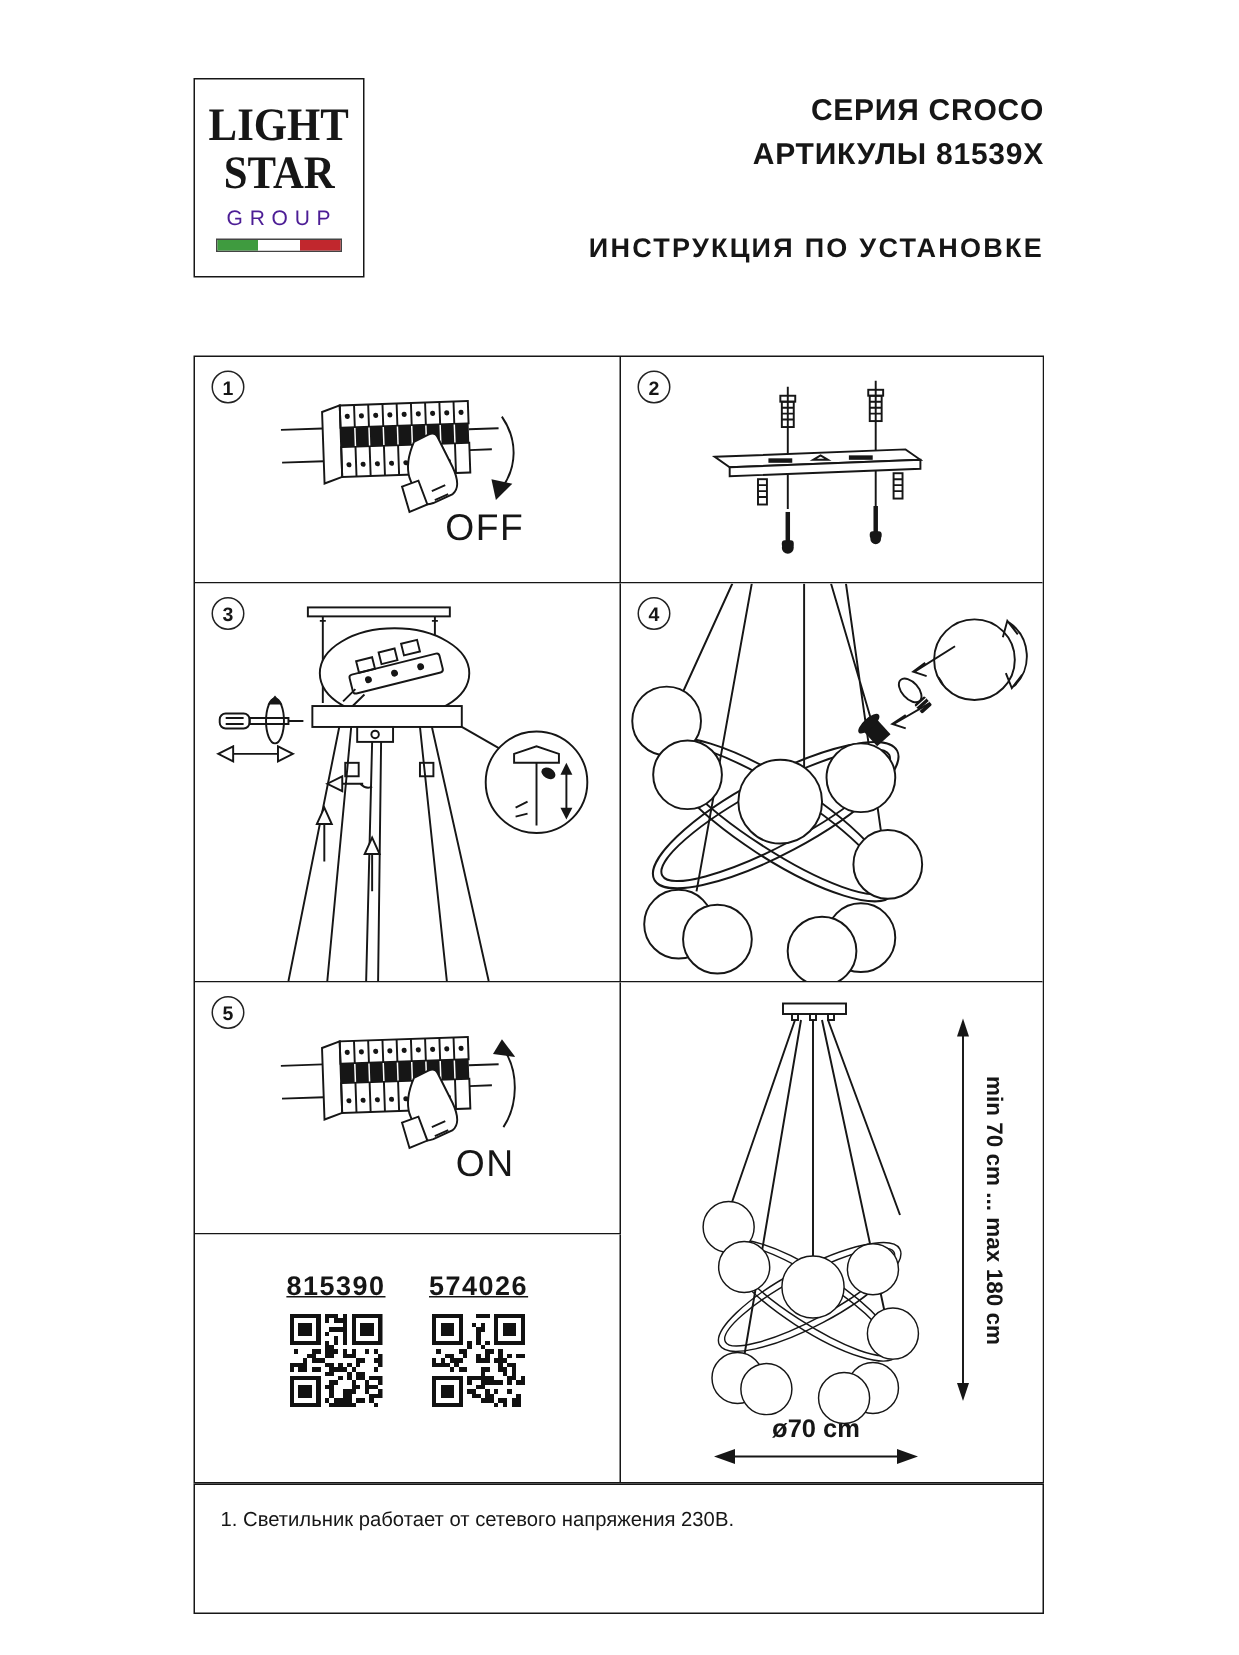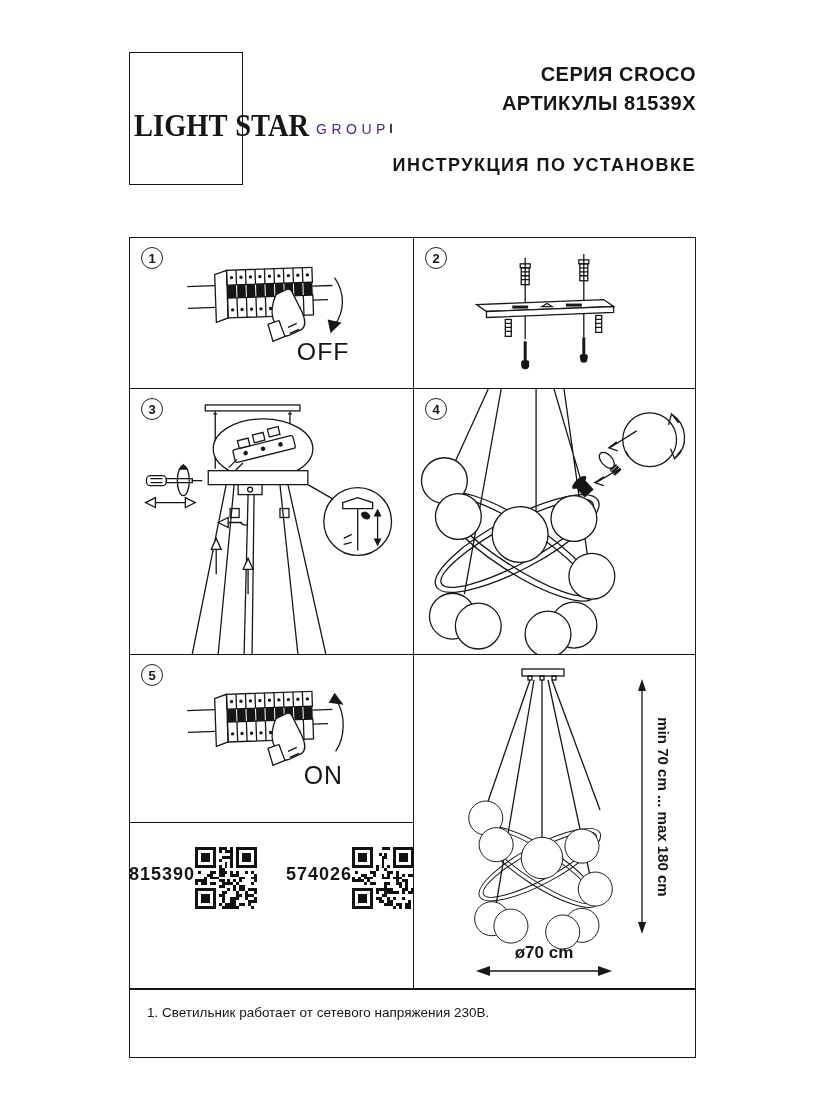--- a/index.html
+++ b/index.html
@@ -2,21 +2,21 @@
 <html><head>
 <meta charset="utf-8">
 <style>
   :root{ --ink:#161616; }
   *{ margin:0; padding:0; box-sizing:border-box; }
   html,body{ background:#fff; }
   body{ width:826px; height:1103px; position:relative; font-family:"Liberation Sans",sans-serif; color:var(--ink); overflow:hidden; }
 
   
   .logo-box{ position:absolute; left:129px; top:52px; width:114px; height:133px;
-    border:1.6px solid var(--ink); display:flex; flex-direction:row; align-items:center; justify-content:flex-start; padding-top:14px; }
+    border:1.6px solid var(--ink); display:flex; flex-direction:column; align-items:center; justify-content:flex-start; padding-top:14px; }
   .logo-word{ font-family:"Liberation Serif",serif; font-weight:700; font-size:31px; line-height:32px; letter-spacing:0px; transform:scaleX(.92); }
   .logo-group{ font-size:14px; letter-spacing:4.5px; margin-top:6px; margin-left:4px; color:#4c1d95; }
   .logo-flag{ margin-top:6px; width:84px; height:9px; border:1px solid #444; display:flex; }
   .logo-flag span{ flex:1; }
 
   
   .header{ position:absolute; right:130px; top:60px; text-align:right; }
   .hdr-small{ font-size:20px; font-weight:700; letter-spacing:.5px; line-height:29px; }
   .hdr-title{ font-size:18px; font-weight:700; letter-spacing:1.5px; line-height:27px; margin-top:34px; }
 
@@ -30,26 +30,26 @@
     border-radius:50%; display:flex; align-items:center; justify-content:center;
     font-size:13px; font-weight:700; background:#fff; z-index:2; }
   .cell svg.art{ position:absolute; inset:0; width:100%; height:100%; }
   .ln{ stroke:var(--ink); stroke-width:1.3; fill:none; }
   .fl{ fill:var(--ink); stroke:none; }
   .wh{ fill:#fff; stroke:var(--ink); stroke-width:1.3; }
   text.sv{ fill:var(--ink); font-family:"Liberation Sans",sans-serif; }
 
   
   .qr-cell{ display:flex; justify-content:center; align-items:flex-start; gap:29px; padding-top:24px; }
-  .qr-col{ display:flex; flex-direction:row; align-items:center; }
+  .qr-col{ display:flex; flex-direction:column; align-items:center;text-decoration:underline; }
   .qr-num{ font-size:18px; font-weight:700; letter-spacing:1px; margin-bottom:8px; }
   svg.qr{ width:62px; height:62px; }
 
   
-  .notes{ position:absolute; left:129px; top:989px; width:567px; height:69px;
+  .notes{ position:absolute; left:129px; top:989px; width:567px; height:87px;
     border:1.6px solid var(--ink); padding:13px 14px 0 17px; font-size:13.5px; line-height:20px; }
 </style>
 </head>
 <body>
 
 <svg width="0" height="0" style="position:absolute" aria-hidden="true">
   <defs>
     <g id="breaker">
       <polygon class="wh" points="-12,4 0,0 0,48 -12,52"></polygon>
       <path class="ln" d="M-40,15 H-12 M-40,37 H-12 M86,19 H106 M86,33 H101"></path>

